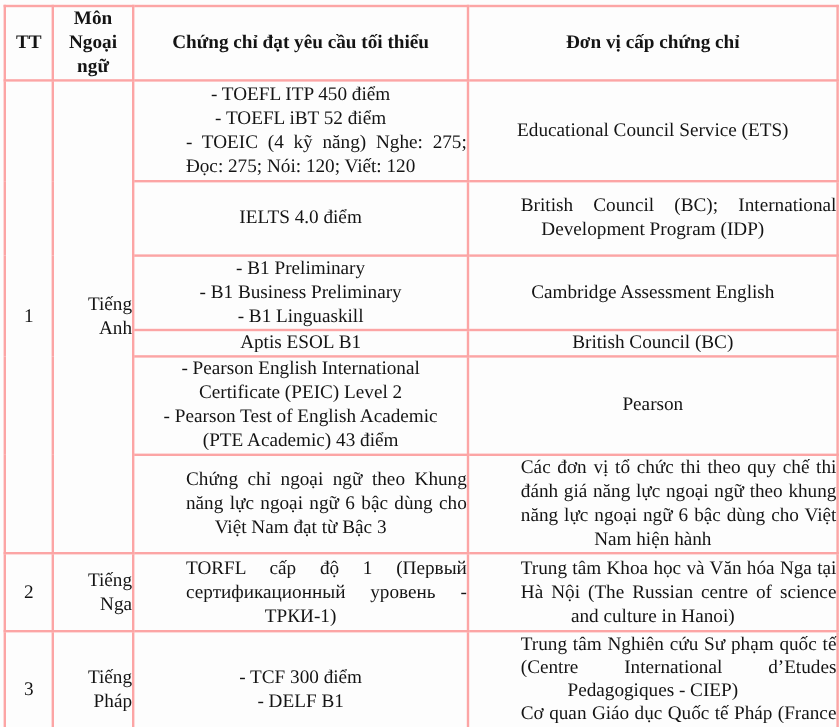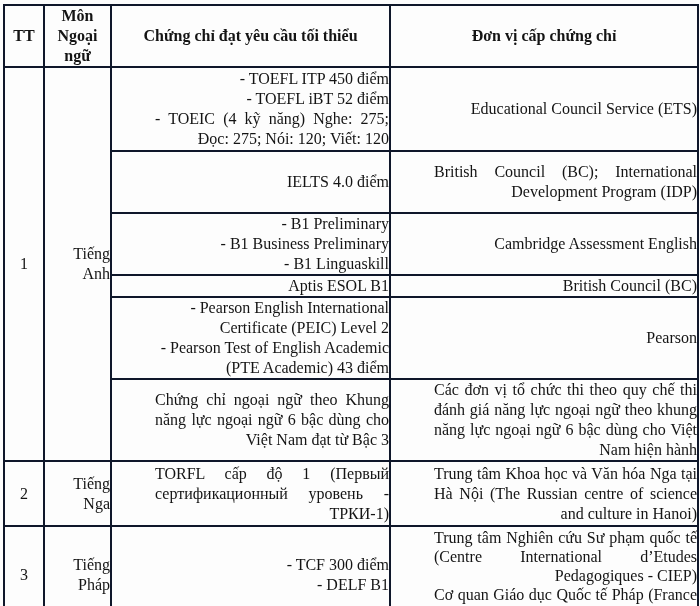--- a/index.html
+++ b/index.html
@@ -15,21 +15,21 @@
     overflow: hidden;
     background: #fdfdfd;
   }
   table.doc {
     border-collapse: collapse;
     table-layout: fixed;
     width: 694px;
     margin: 4px 0 0 3px;
   }
   table.doc th, table.doc td {
-    border: 2px solid #0f172a;
+    border: 2px solid #fca5a5;
     padding: 0;
     vertical-align: middle;
     font-size: 16px;
     line-height: 20px;
     color: #141414;
     overflow: hidden;
   }
   th.hd {
     font-weight: bold;
     text-align: center;
@@ -41,21 +41,21 @@
   }
   td.lang {
     text-align: center;
     padding: 0 6px;
   }
   td.lang .langtxt {
     display: inline-block;
     text-align: right;
   }
   td.c { padding: 1px 7px; }
-  .ln { text-align: right; }
+  .ln { text-align: center; }
   .st {
     text-align: justify;
     text-align-last: justify;
     padding-left: 43px;
   }
   tr.h60  { height: 60px; }
   tr.h84  { height: 84px; }
   tr.h46  { height: 62px; }
   tr.h58  { height: 58px; }
   tr.h24  { height: 20px; }

